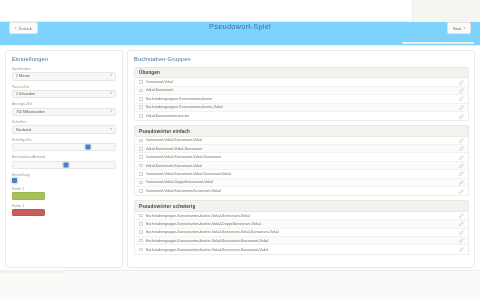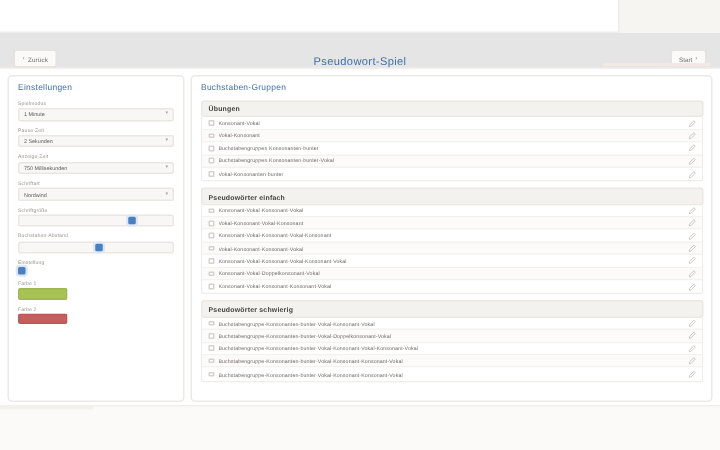--- a/index.html
+++ b/index.html
@@ -17,21 +17,21 @@
     background: #ffffff; border-bottom: 1px solid #f0eeea;
   }
   .chrome-tab {
     position: absolute; right: 0; top: 0; width: 68px; height: 22px;
     background: #f7f5f2; border-left: 1px solid #efedea;
   }
 
   
   .header {
     position: absolute; left: 0; top: 22px; width: 480px; height: 24px;
-    background: #e5e5e5; display: flex; align-items: flex-end;
+    background: #7dd3fc; display: flex; align-items: flex-start;
     border-bottom: 1px solid #f2f0ec;
   }
   .btn-back {
     margin-left: 9px; height: 12px; padding: 0 5px;
     display: flex; align-items: center; gap: 2px;
     background: #fbfaf9; border: 1px solid #e6e3de; border-radius: 2px;
     font-size: 4.2px; color: #6d6a66; letter-spacing: .1px;
   }
   .btn-back .chev { font-size: 4.5px; color: #8c8884; line-height: 1; }
   .app-title {

